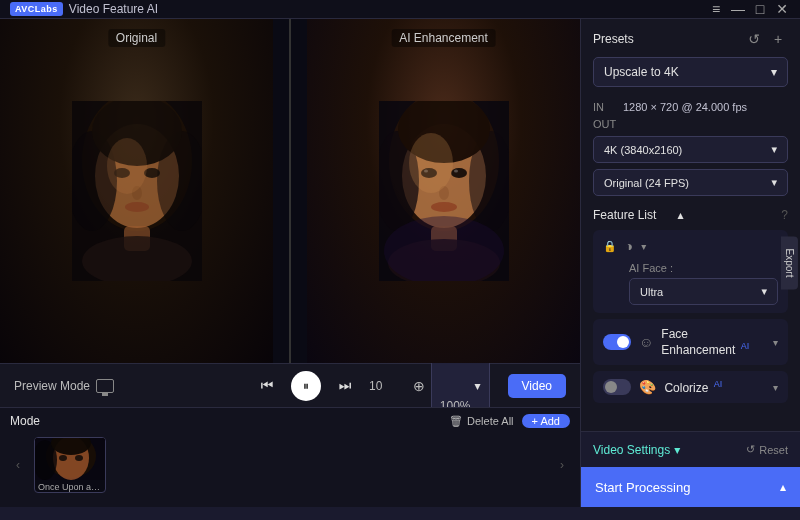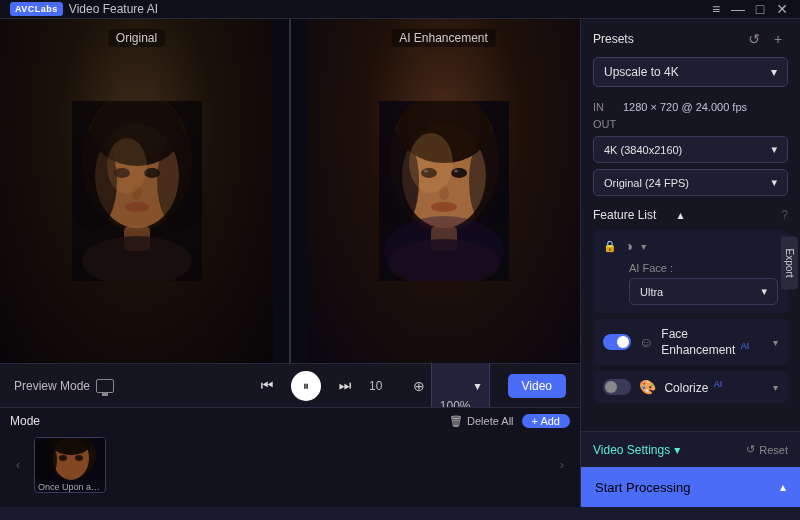--- a/index.html
+++ b/index.html
@@ -599,21 +599,21 @@
       height: 40px;
       background: #4a6cf7;
       display: flex;
       align-items: center;
       justify-content: space-between;
       padding: 0 14px;
       cursor: pointer;
     }
     .start-processing-label {
       font-size: 13px;
-      color: #000000;
+      color: #ffffff;
       font-weight: 500;
     }
     .start-processing-icon {
       color: #fff;
       font-size: 12px;
     }
 
     
     .app-container {
       position: relative;

